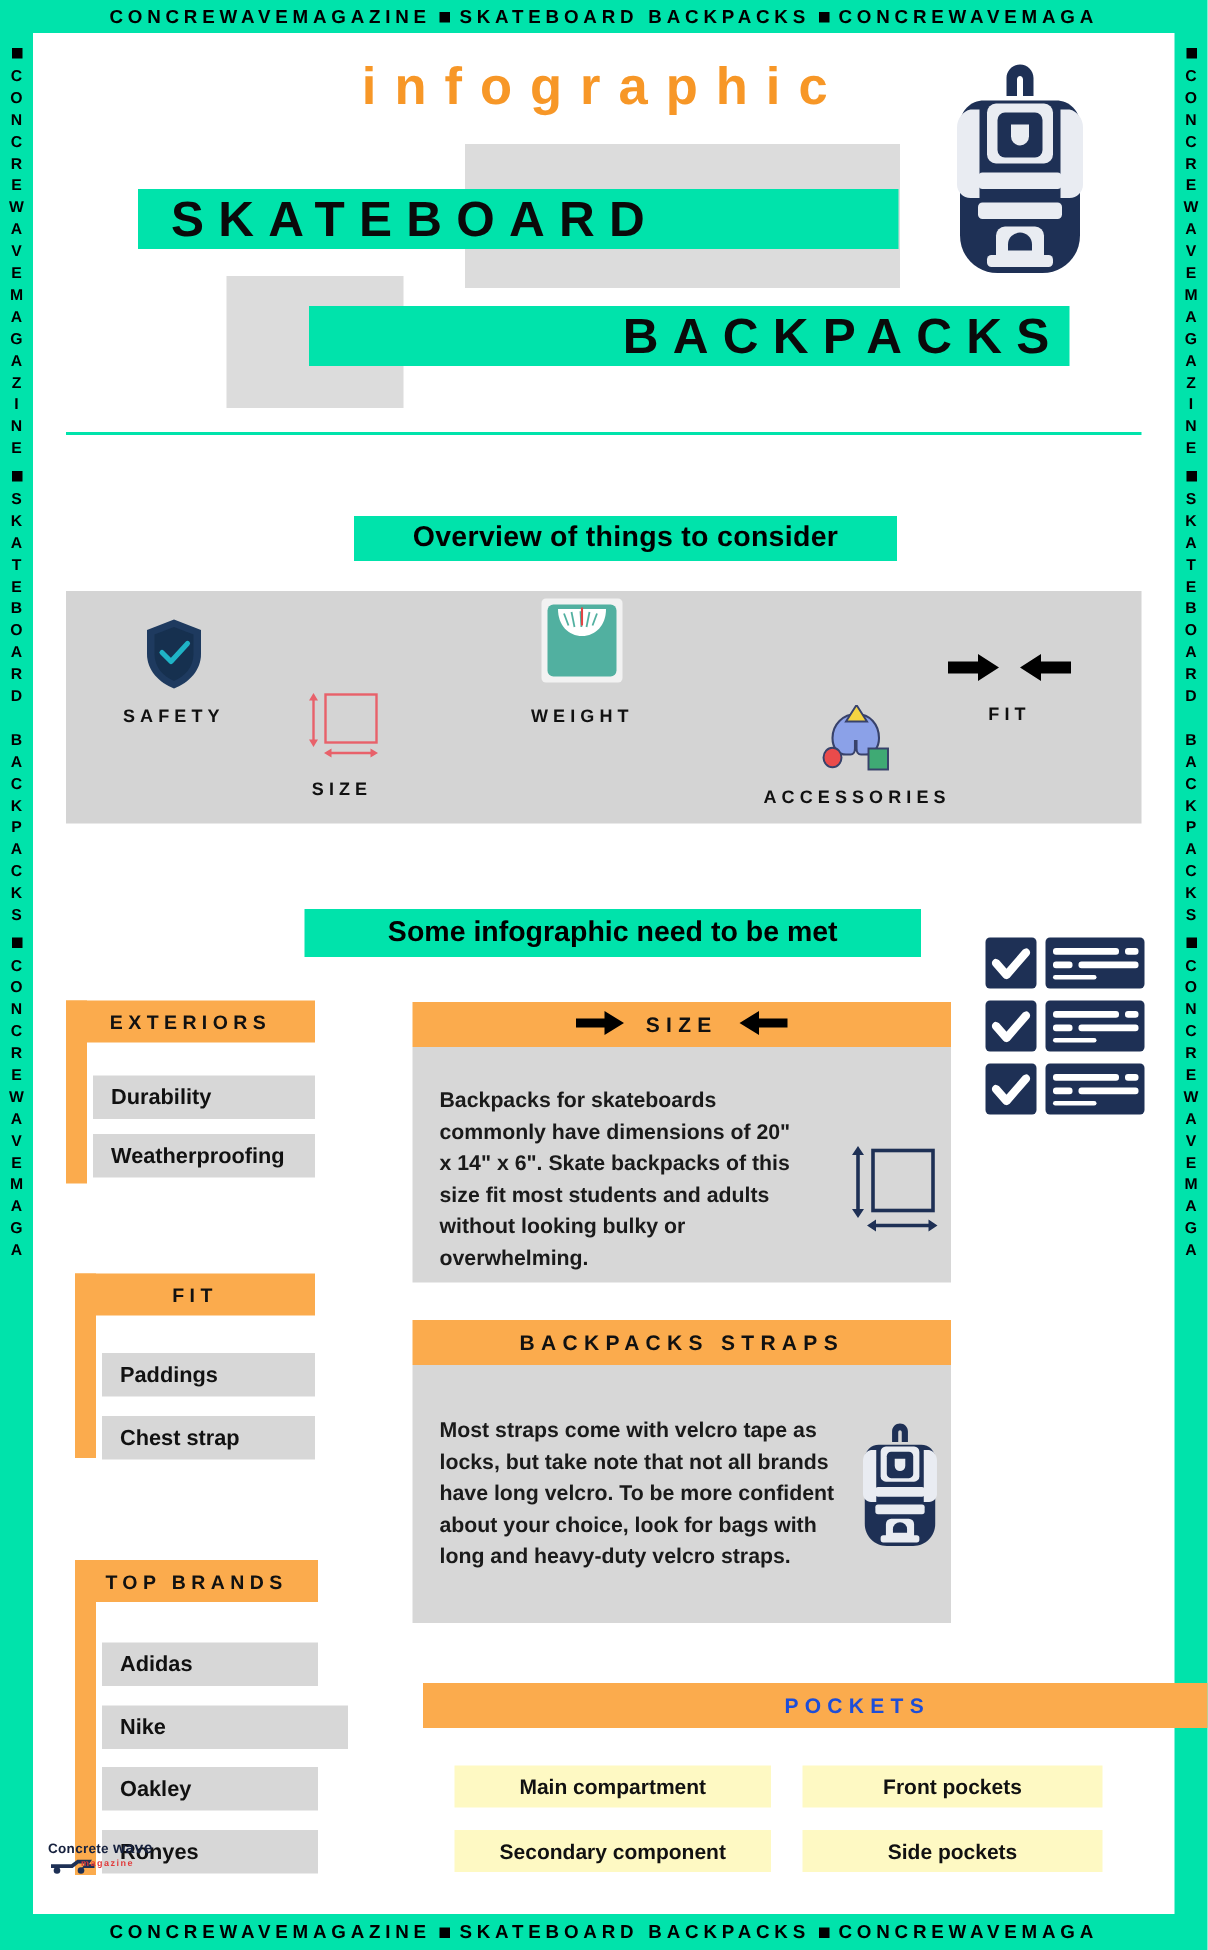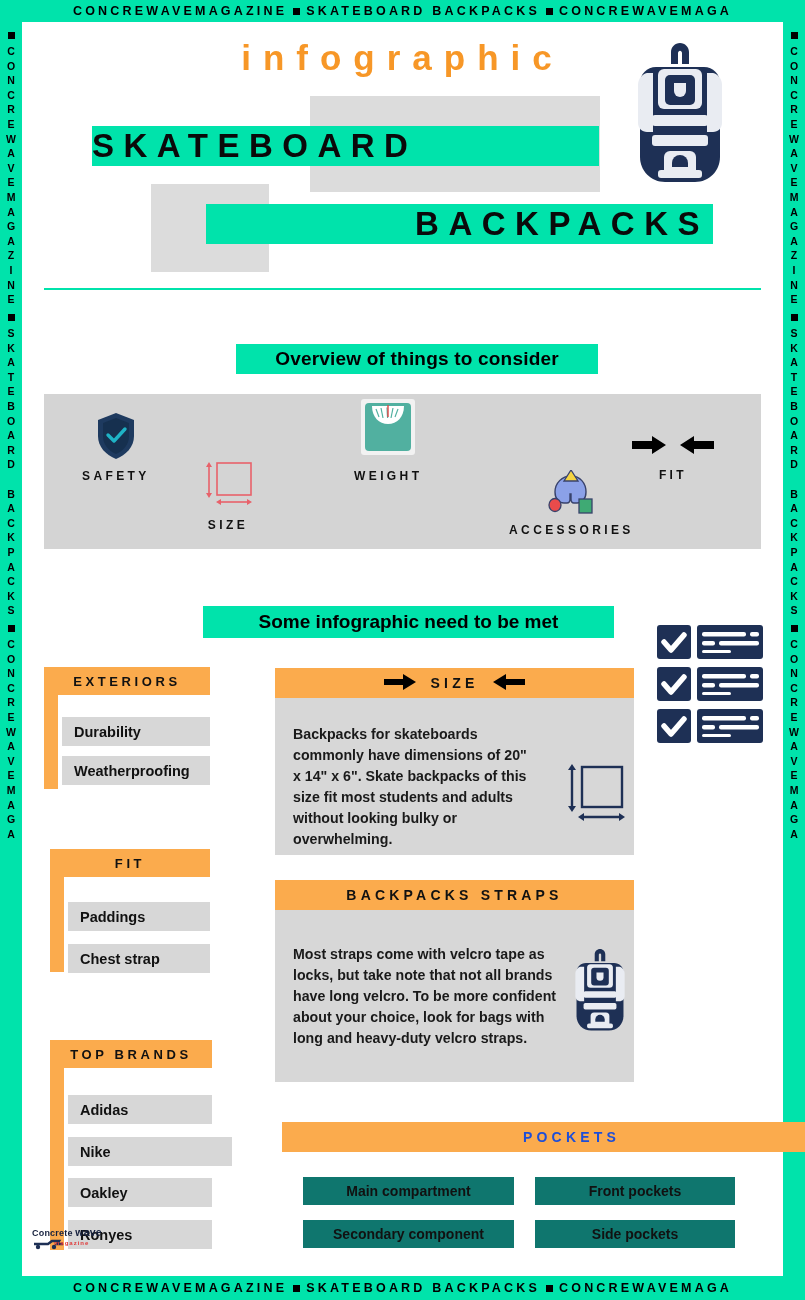--- a/index.html
+++ b/index.html
@@ -51,21 +51,21 @@
   .infog{
     position:absolute;left:0;top:16px;width:761px;text-align:center;
     color:#f79727;font-size:35px;font-weight:700;letter-spacing:12px;
   }
   .gray1{position:absolute;left:288px;top:74px;width:290px;height:96px;background:#dcdcdc;}
   .gray2{position:absolute;left:129px;top:162px;width:118px;height:88px;background:#dcdcdc;}
   .mint1{
     position:absolute;left:70px;top:104px;width:507px;height:40px;background:#00e3ab;
     display:flex;align-items:center;
   }
-  .mint1 span{font-size:33px;font-weight:800;letter-spacing:9.5px;color:#0a0a0a;}
+  .mint1 span{font-size:33px;font-weight:800;letter-spacing:9.5px;color:#0a0a0a;padding-left:22px;}
   .mint2{
     position:absolute;left:184px;top:182px;width:507px;height:40px;background:#00e3ab;
     display:flex;align-items:center;justify-content:flex-end;
   }
   .mint2 span{font-size:33px;font-weight:800;letter-spacing:9.5px;color:#0a0a0a;padding-right:4px;}
   .hdr-pack{position:absolute;left:612px;top:15px;width:92px;height:155px;}
   .rule{position:absolute;left:22px;top:266px;width:717px;height:2px;background:#00e3ab;}
 
   
   .pill-mint{
@@ -107,21 +107,21 @@
     position:absolute;font-size:14.2px;line-height:21px;font-weight:700;color:#1a1a1a;
   }
 
   
   .pk-head{
     position:absolute;left:260px;top:1100px;width:579px;height:30px;background:#fbab4d;
     display:flex;align-items:center;justify-content:center;
     font-size:14px;font-weight:800;letter-spacing:4.2px;color:#1d4ed8;
   }
   .pk-cell{
-    position:absolute;height:28px;background:#0f766e;
+    position:absolute;height:28px;background:#fef9c3;
     display:flex;align-items:center;justify-content:center;
     font-size:14px;font-weight:700;color:#111;
   }
 
   
   .logo{position:absolute;left:10px;top:1204px;width:110px;height:30px;}
   .logo-t1{font-size:9px;font-weight:800;color:#16213e;letter-spacing:.2px;}
   .logo-t1 b{font-size:10.5px;}
   .logo-t2{font-size:6px;font-weight:700;color:#e03a3a;letter-spacing:1px;margin-left:22px;}
 

